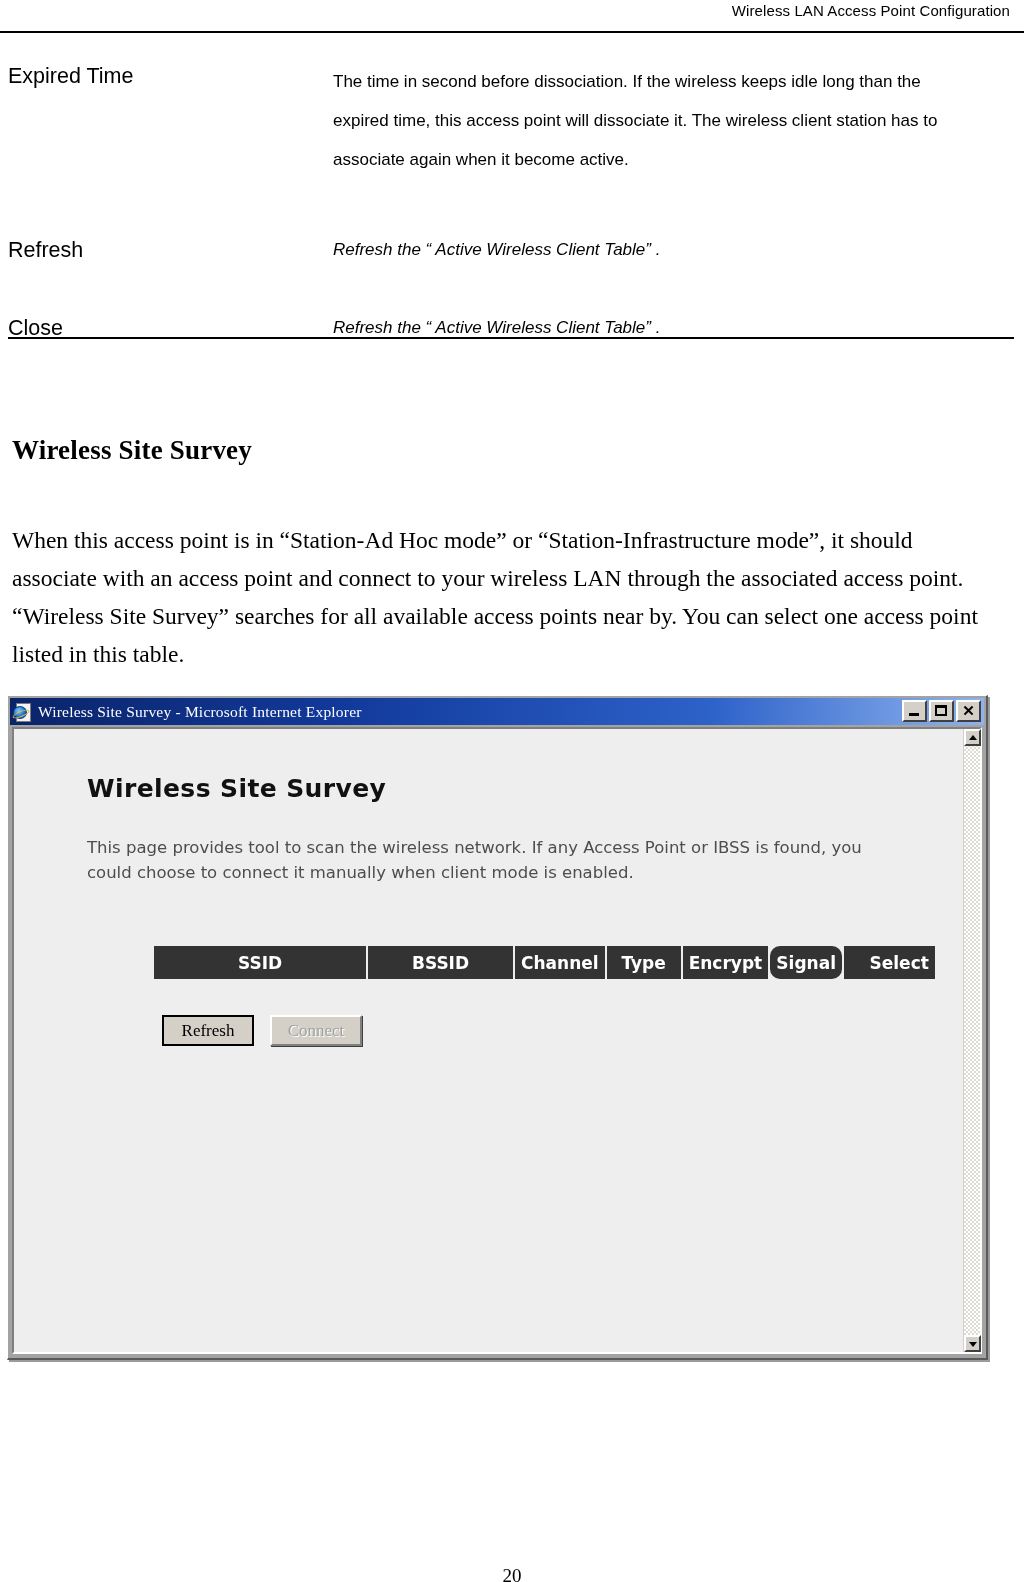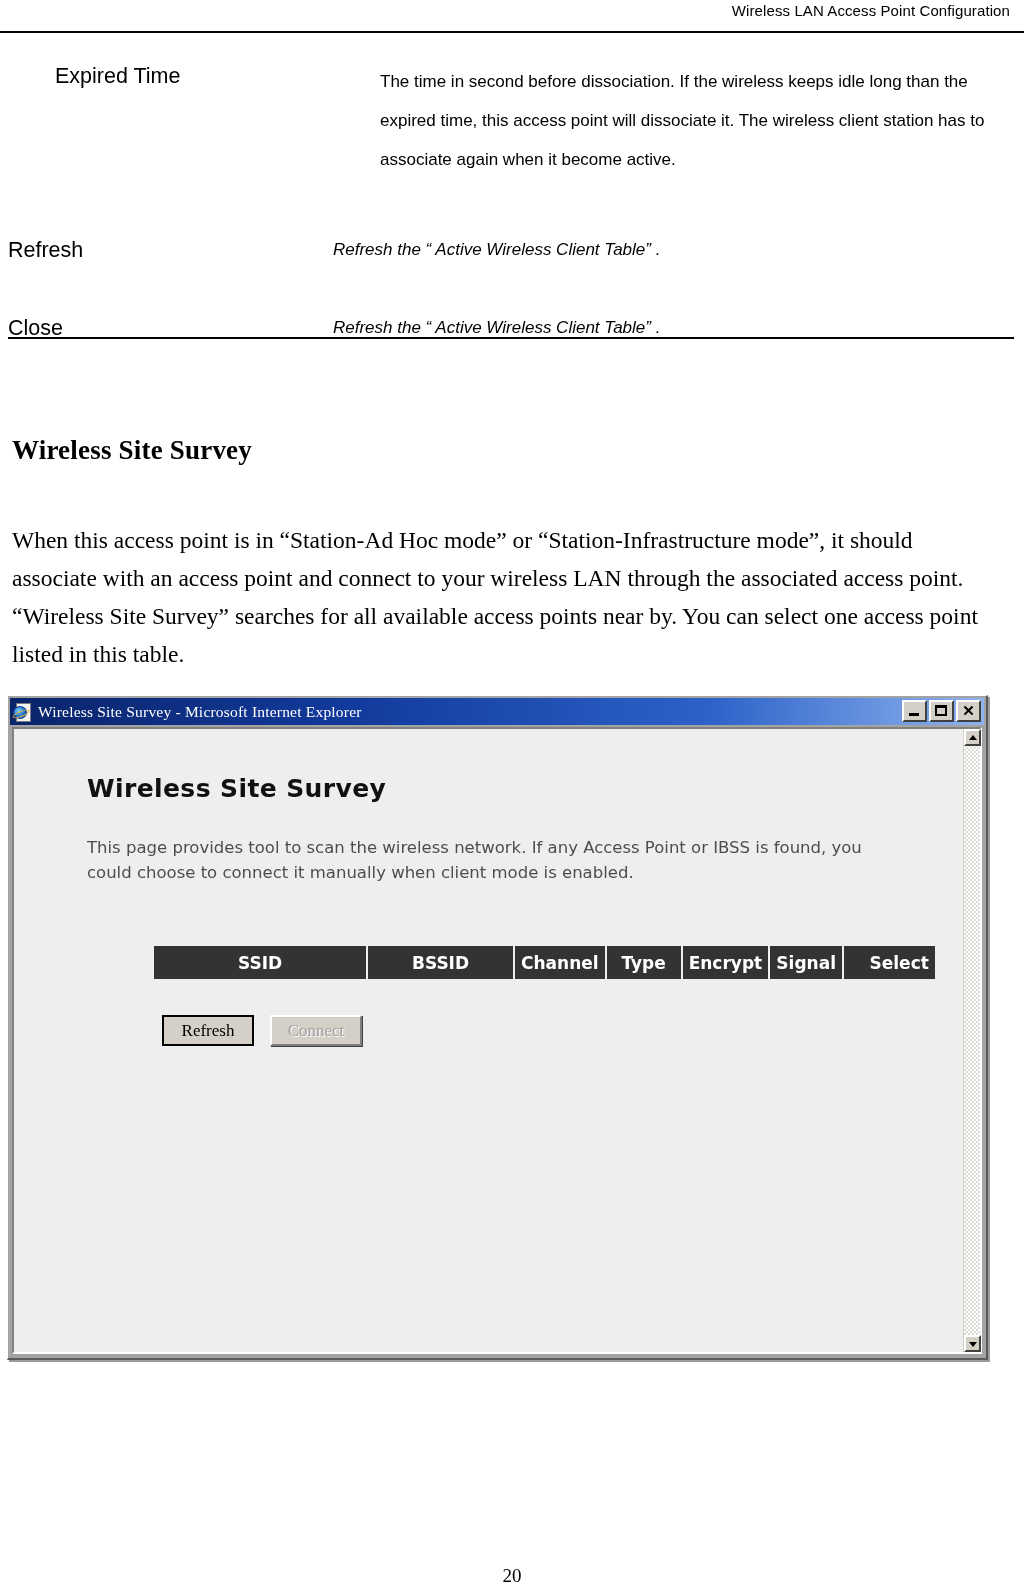--- a/index.html
+++ b/index.html
@@ -66,21 +66,21 @@
     font-family: "Liberation Sans", sans-serif;
     font-size: 17px;
     line-height: 39px;
     color: #000;
     max-width: 640px;
   }
   .def-desc.single {
     line-height: 28px;
     font-style: italic;
   }
-  .row-expired { margin-bottom: 0; margin-left: 47px; }
+  .row-expired { margin-bottom: 0; }
   .row-refresh { margin-top: 57px; }
   .row-close   { margin-top: 50px; }
 
   .def-bottom-rule {
     position: absolute;
     left: 8px;
     top: 337px;
     width: 1006px;
     border-top: 2.5px solid #000;
   }
@@ -271,21 +271,21 @@
     height: 33px;
     padding: 0 6px;
     text-align: center;
     white-space: nowrap;
   }
   .survey-table th.c-ssid    { width: 200px; }
   .survey-table th.c-bssid   { width: 133px; }
   .survey-table th.c-channel { width: 76px; }
   .survey-table th.c-type    { width: 62px; }
   .survey-table th.c-encrypt { width: 72px; }
-  .survey-table th.c-signal  { width: 60px; }
+  .survey-table th.c-signal  { width: 60px; border-radius: 10px; }
   .survey-table th.c-select  { width: 60px; padding-left: 25px; }
 
   
   .btn-bar {
     position: absolute;
     left: 148px;
     top: 286px;
     display: flex;
     gap: 16px;
   }

